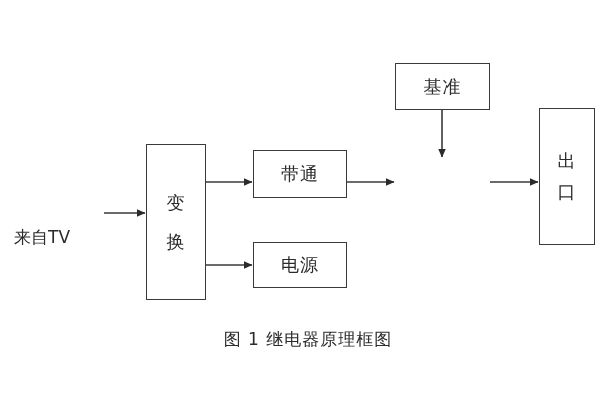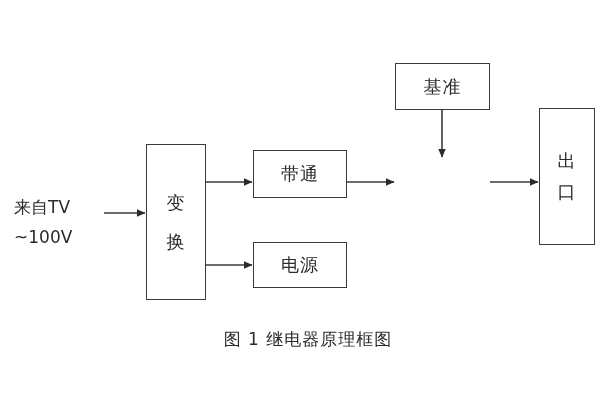--- a/index.html
+++ b/index.html
@@ -97,20 +97,21 @@
     top: 192px;
     width: 92px;
     color: #2b2b2b;
     font-size: 17px;
     line-height: 30px;
     z-index: 2;
   }
   #input-label .line {
     display: block;
     white-space: nowrap;
+    margin-top: 30px;
   }
   #caption {
     position: absolute;
     left: 0;
     top: 328px;
     width: 600px;
     text-align: center;
     color: #2b2b2b;
     font-size: 17px;
     letter-spacing: 1px;
@@ -138,21 +139,20 @@
 
     <line x1="347" y1="182" x2="394" y2="182" stroke="#3a3a3a" stroke-width="1.6" marker-end="url(#arrowhead)"></line>
 
     <line x1="442" y1="110" x2="442" y2="157" stroke="#3a3a3a" stroke-width="1.6" marker-end="url(#arrowhead)"></line>
 
     <line x1="490" y1="182" x2="538" y2="182" stroke="#3a3a3a" stroke-width="1.6" marker-end="url(#arrowhead)"></line>
   </svg>
 
   <div id="input-label">
     <span class="line">来自TV</span>
-    <span class="line">~100V</span>
   </div>
 
   <div id="node-bianhuan" class="node tall">
     <span class="ch">变</span>
     <span class="ch">换</span>
   </div>
 
   <div id="node-daitong" class="node">
     <span class="lbl">带通</span>
   </div>

